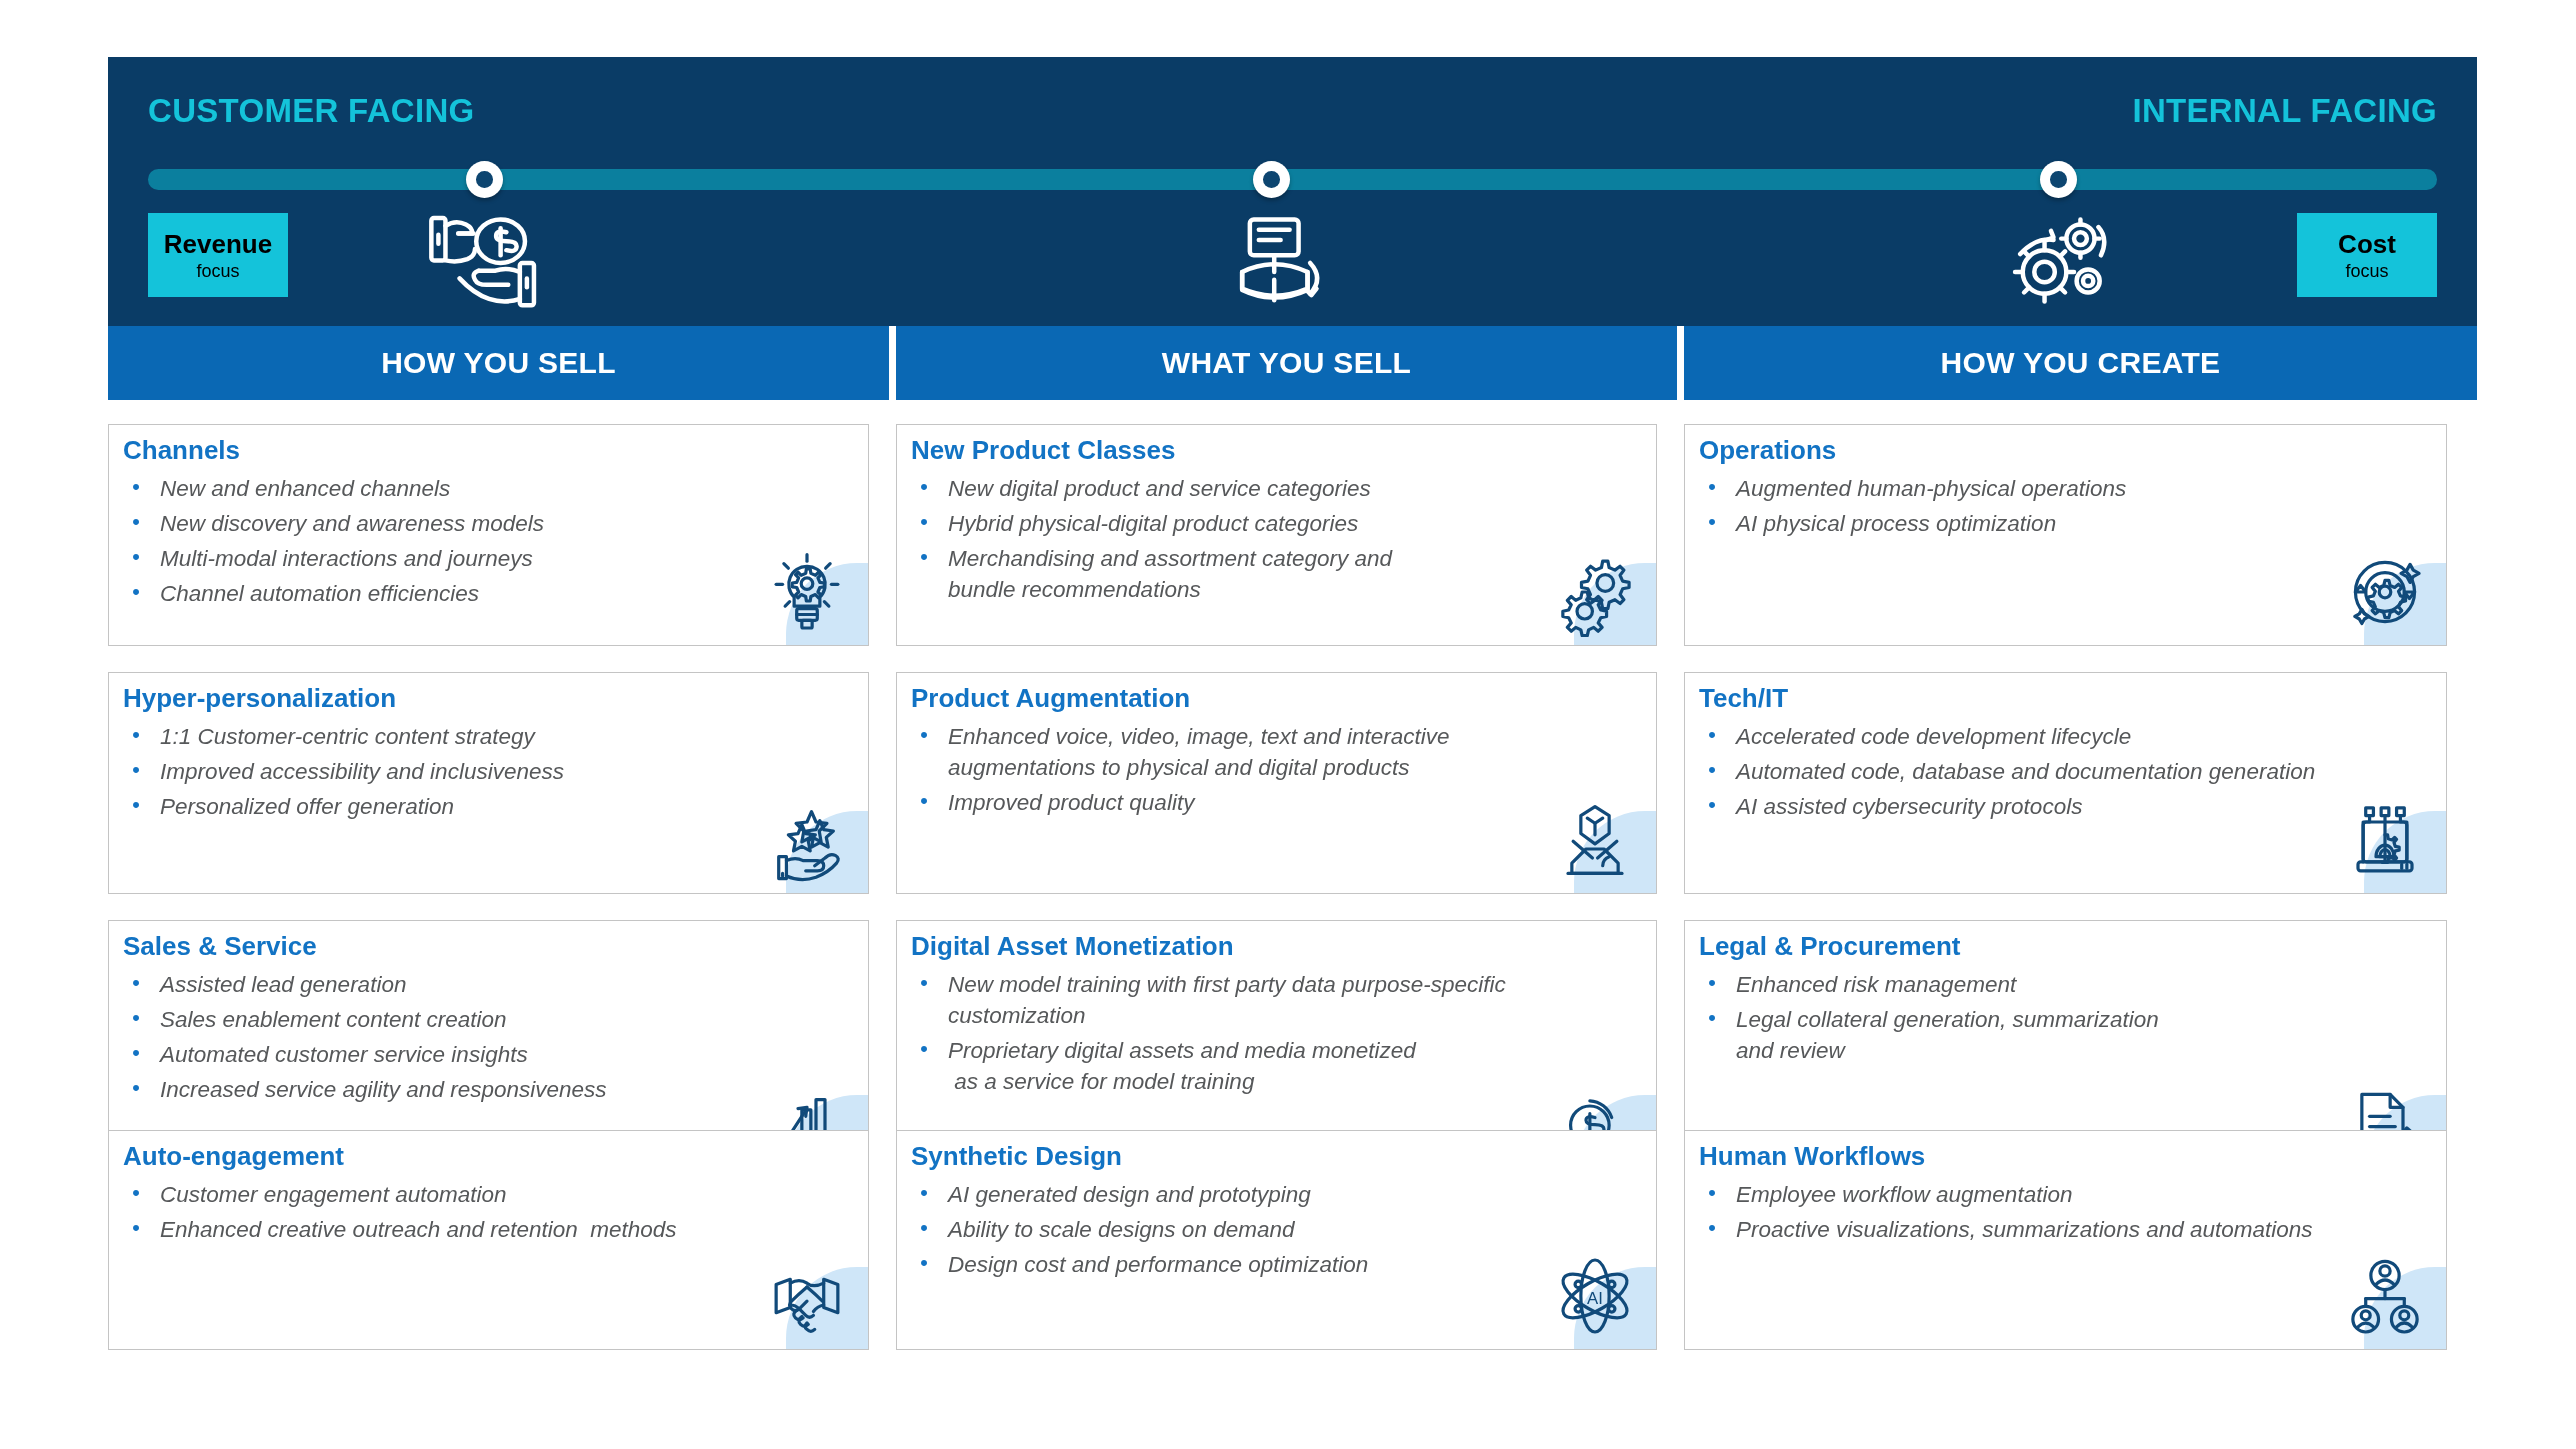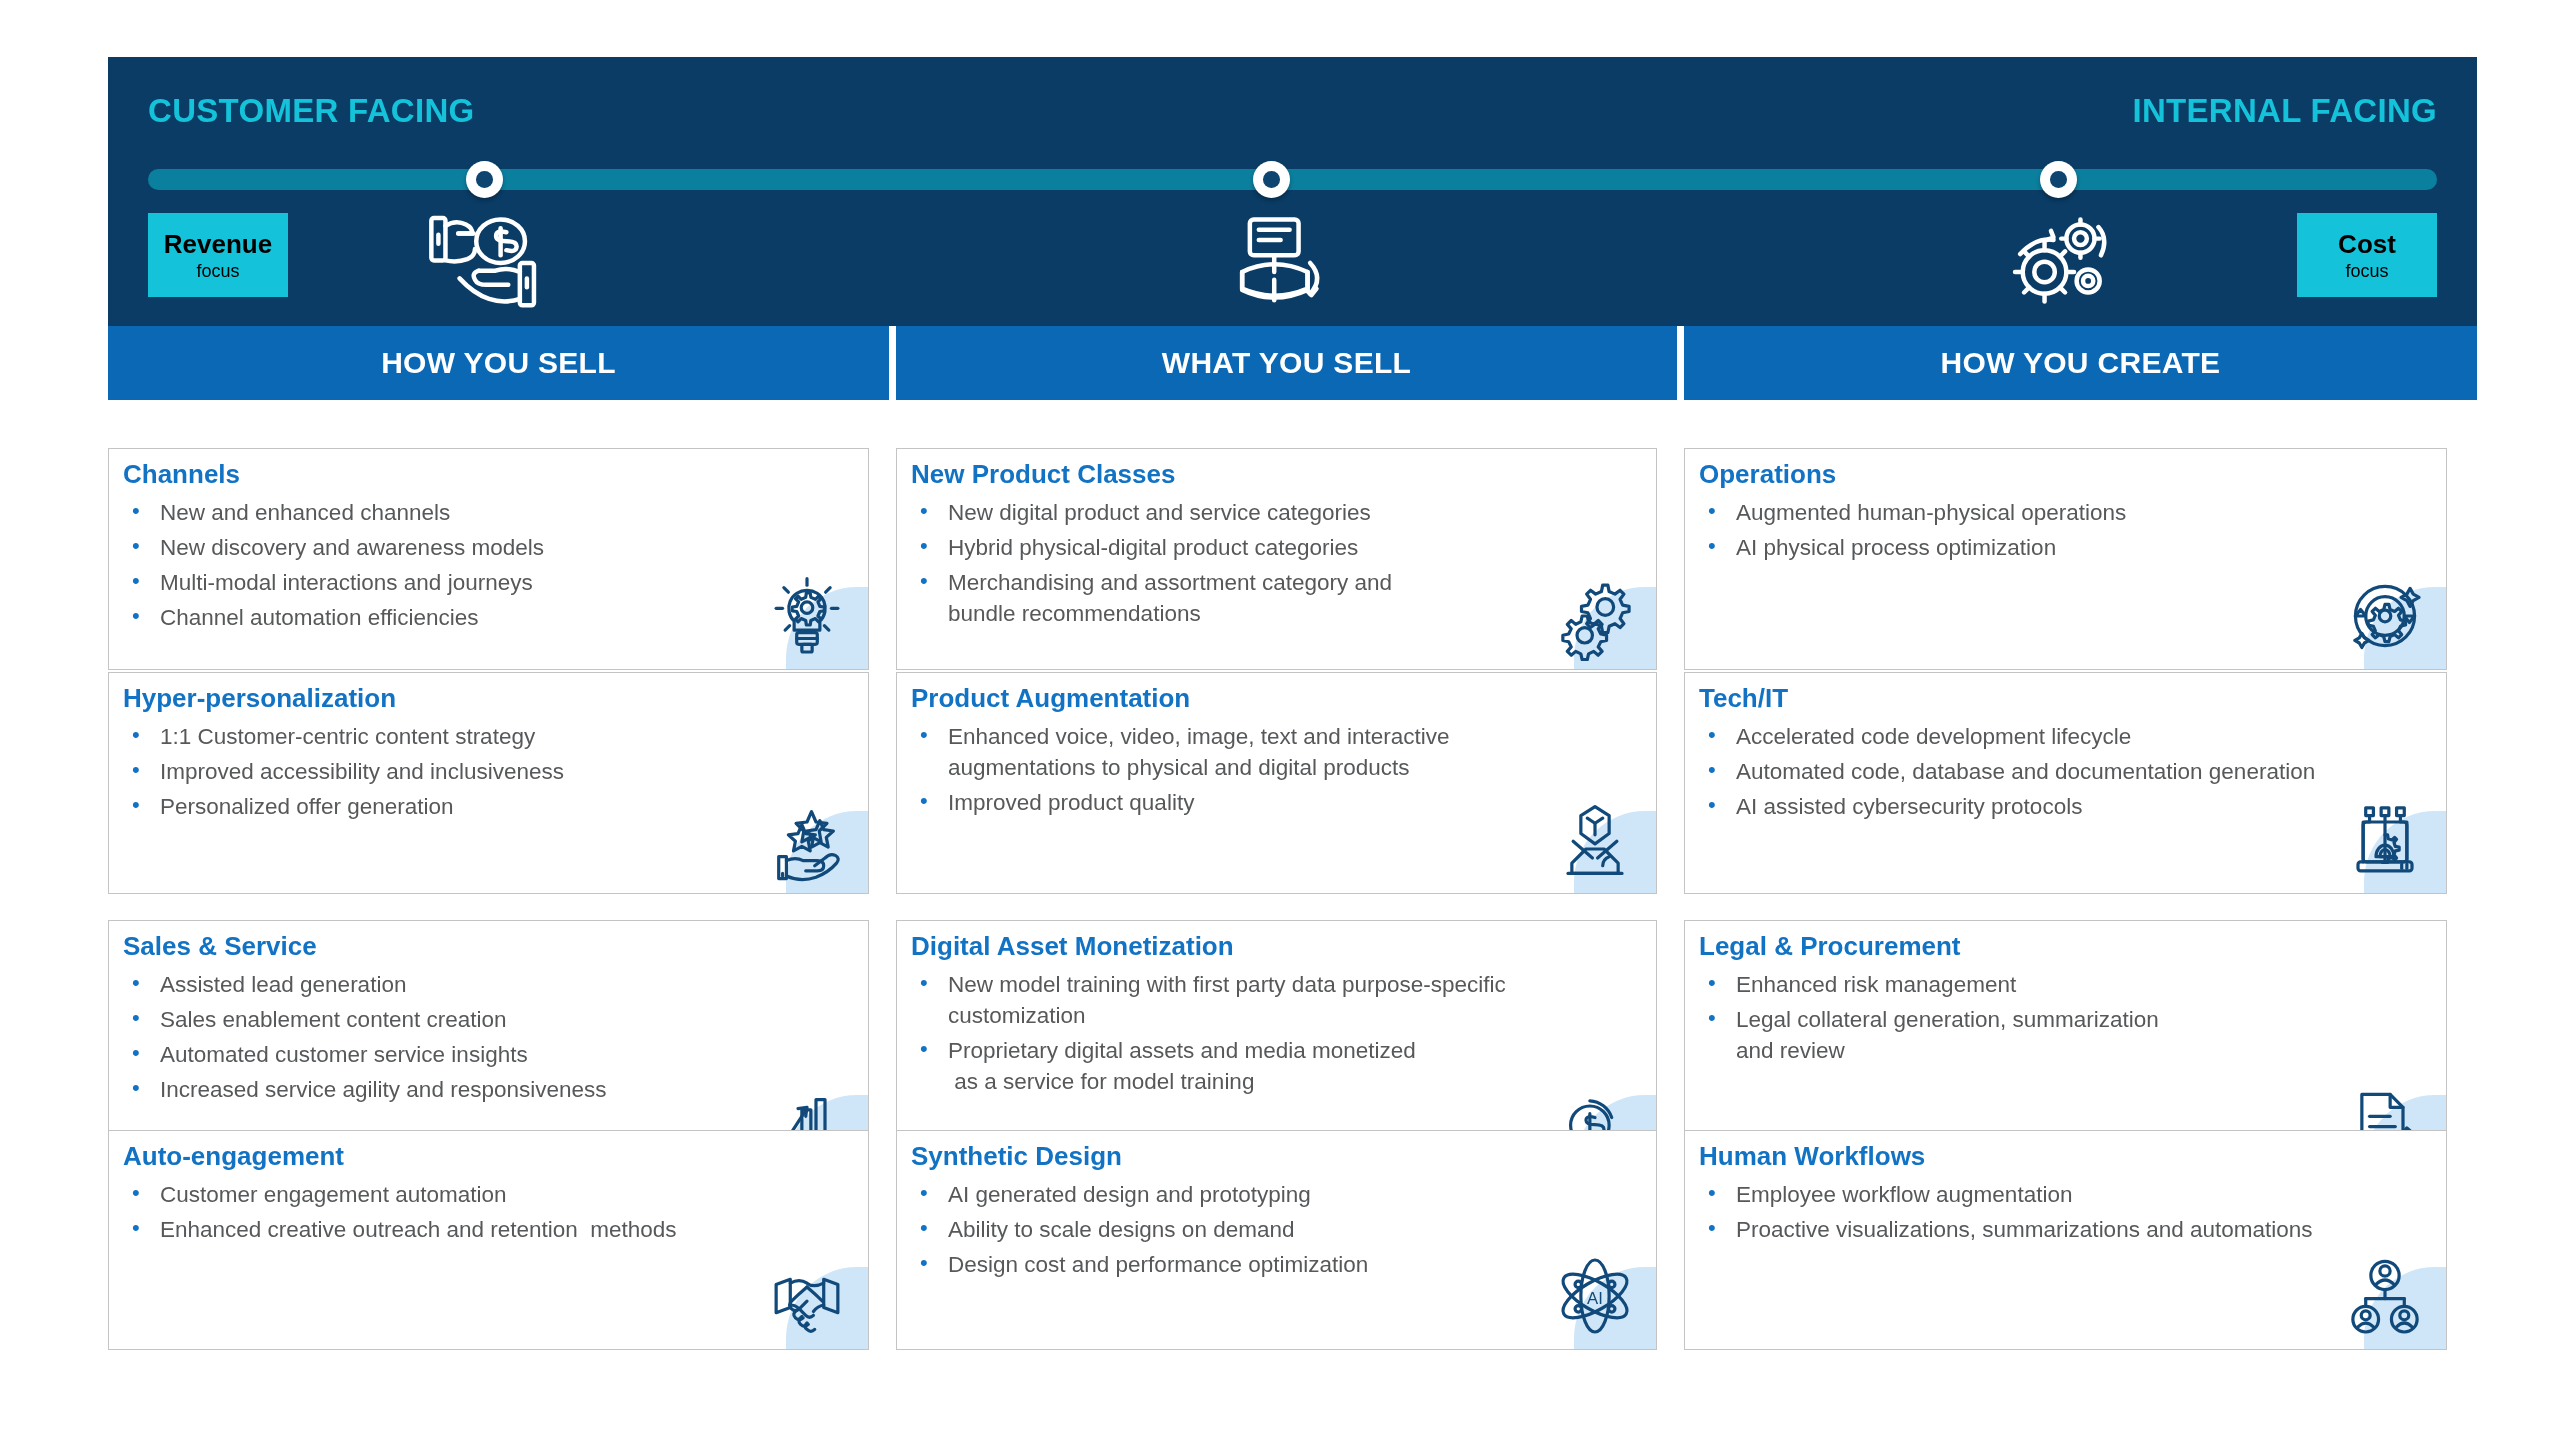--- a/index.html
+++ b/index.html
@@ -76,33 +76,34 @@
   
   .card {
     position: absolute;
     background:#fff; border:0.6px solid #c4c4c4;
     overflow:hidden;
   }
   .card.col1 { left: 108px;  width: 761px; }
   .card.col2 { left: 896px; width: 761px; }
   .card.col3 { left: 1684px; width: 763px; }
 
-  .card.r1 { top: 424px;  height: 222px; margin-top: 24px; }
+  .card.r1 { top: 424px;  height: 222px; }
   .card.r2 { top: 672px; height: 222px; padding-left: 20px; }
   .card.r3 { top: 920px; height: 258px; }
   .card.r4 { top: 1130px; height: 220px; }
 
   .card-title {
     position:absolute; left: 14px; top: 10.3px;
     font-size: 26px; font-weight: bold; color:#1273c4;
     white-space: nowrap;
   }
   .bullets {
     position:absolute; left: 14px; top: 48px; right: 11.6px;
     list-style: none;
+    font-style: italic;
   }
   .bullets li {
     position: relative;
     padding-left: 37px;
     font-size: 22.5px; color:#56585a; line-height: 1.38;
     margin-bottom: 3.9px;
     white-space: pre-wrap;
   }
   .bullets li::before {
     content:"\2022";

